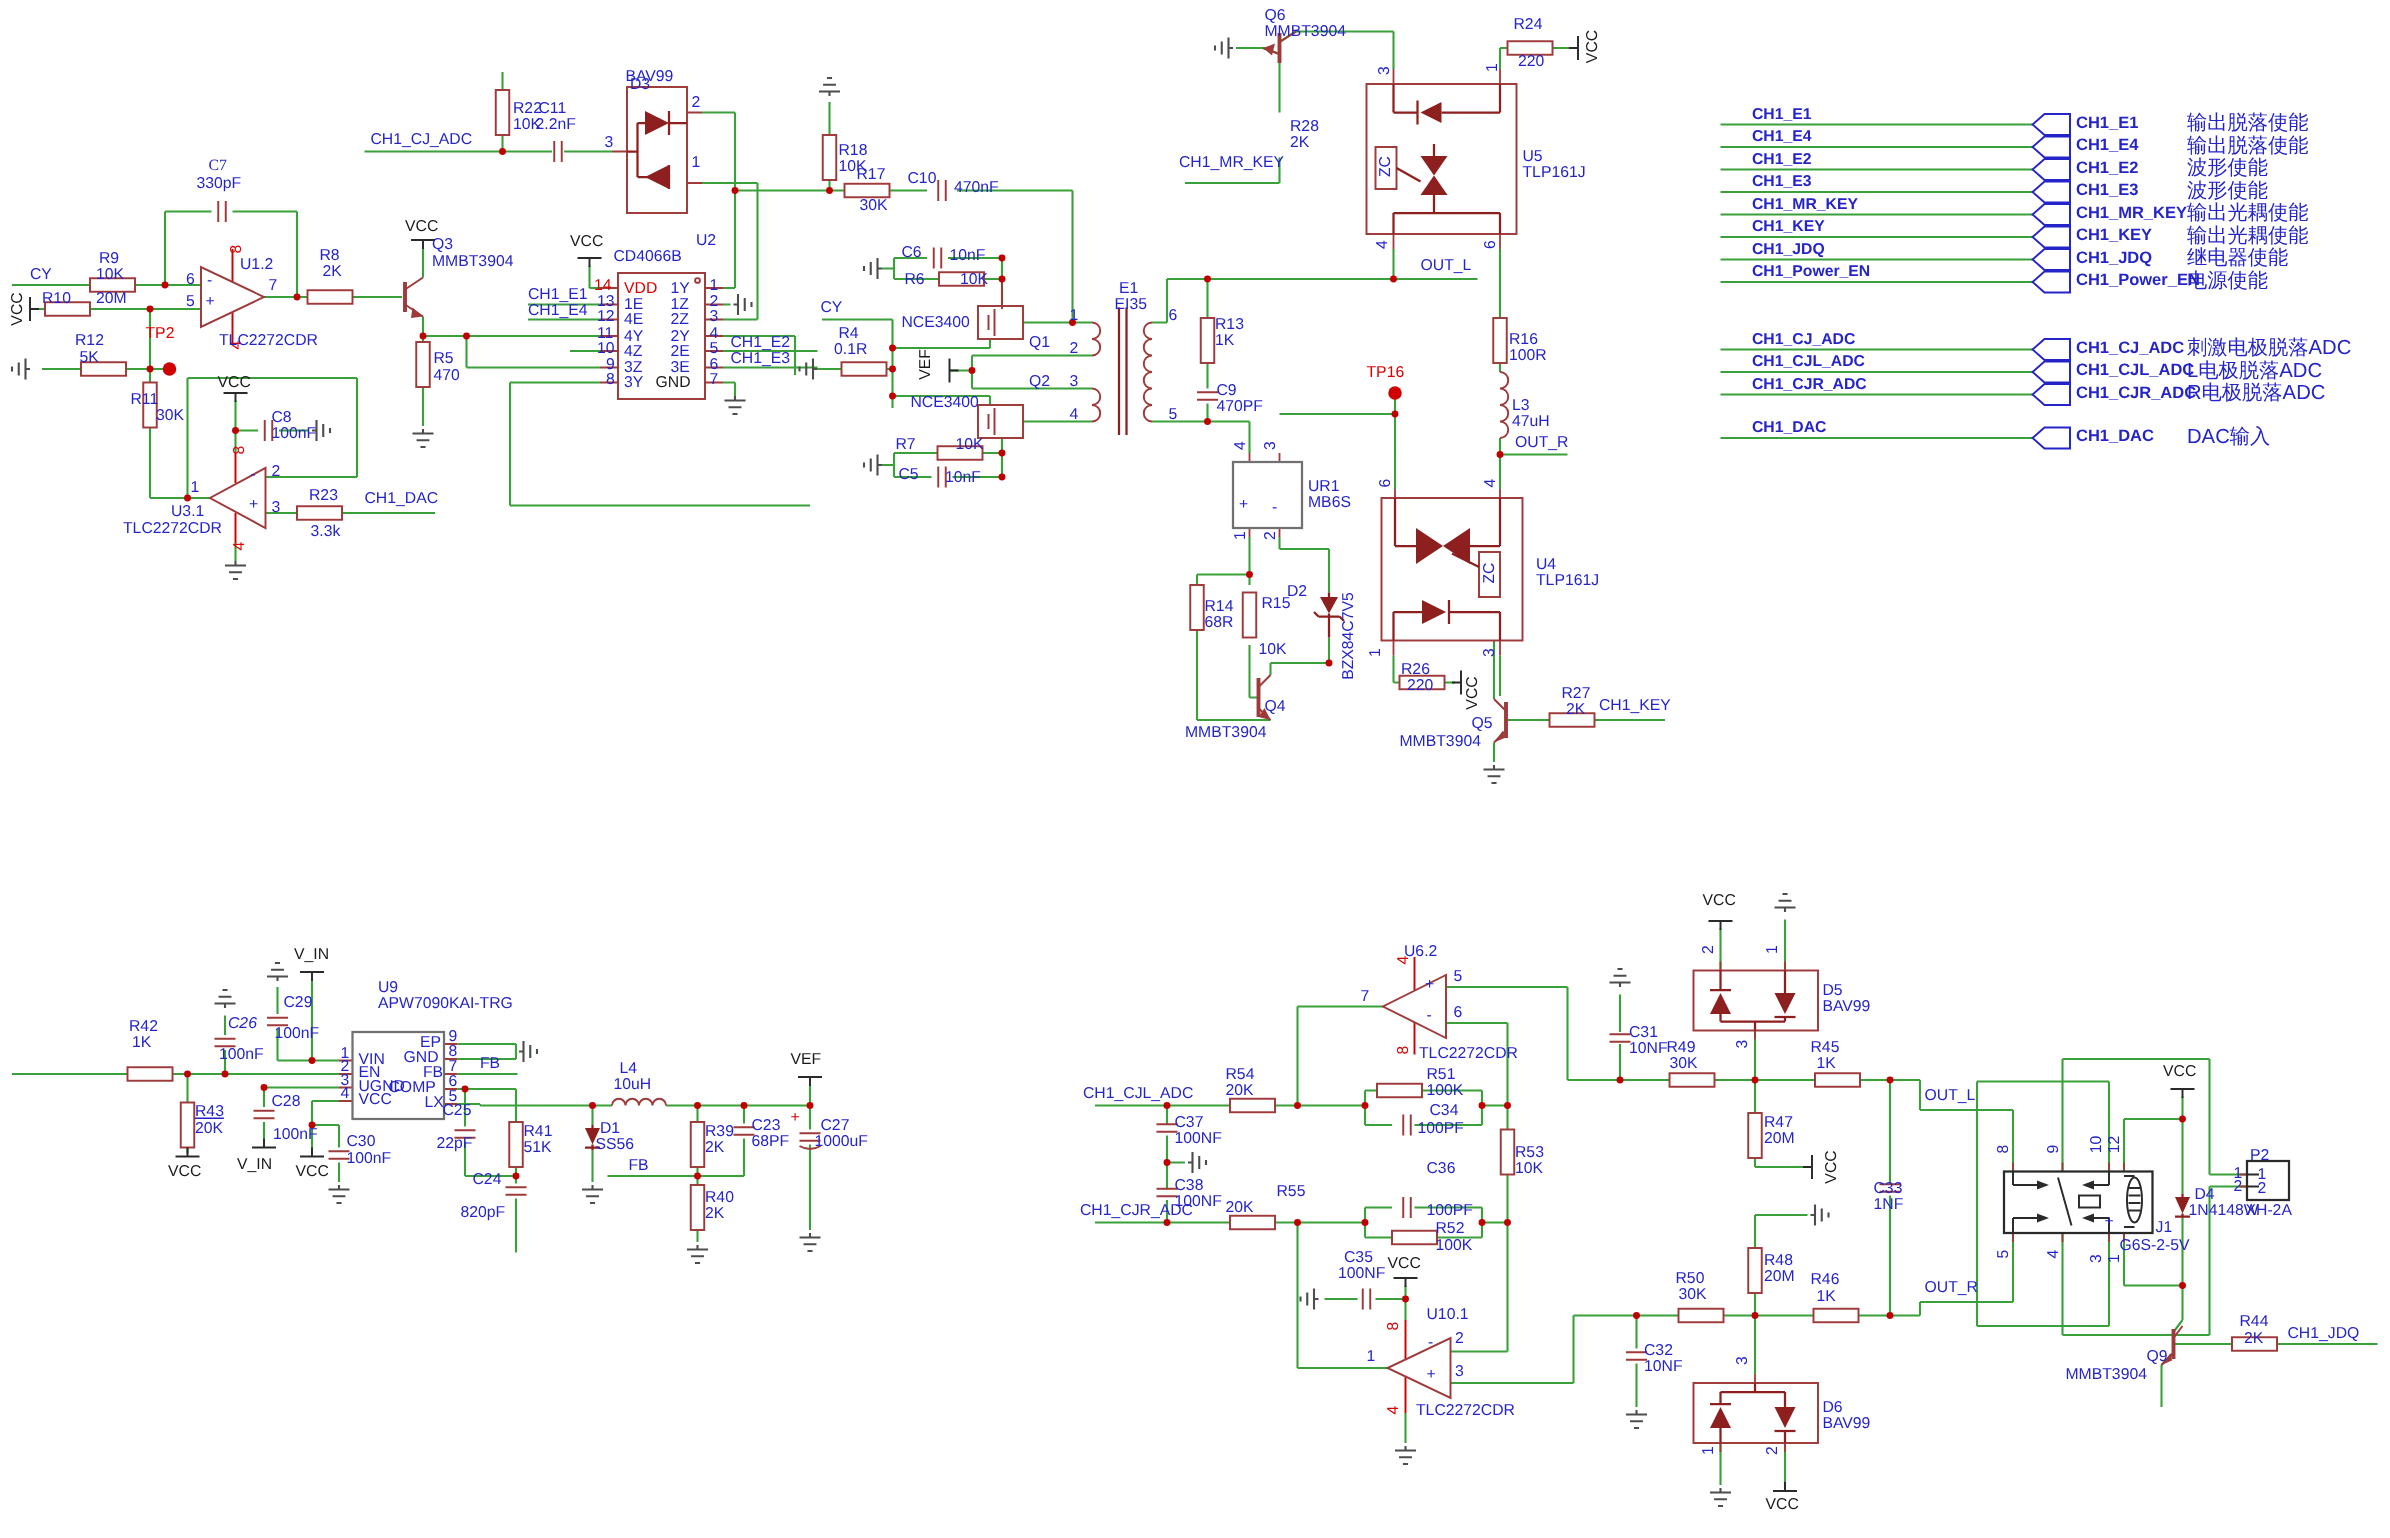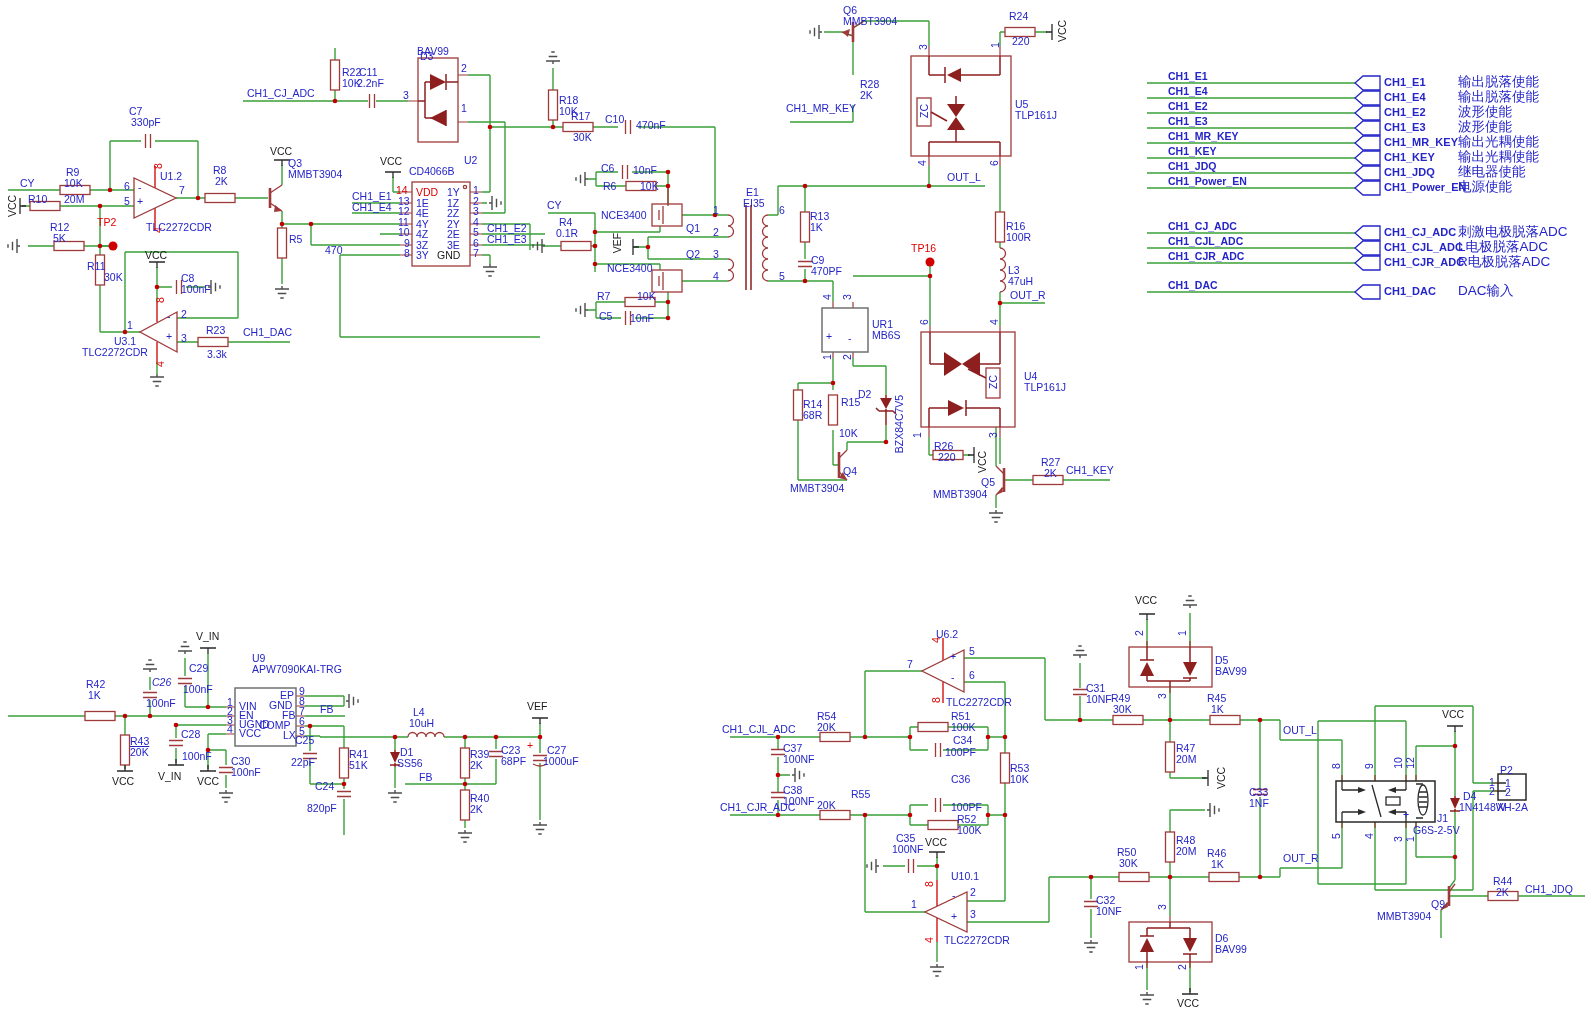--- a/index.html
+++ b/index.html
@@ -465,38 +465,38 @@
       <span class="lb k rot" style="left: 12px; top: 206px;">VCC</span>
       <span class="lb b" style="left: 28px; top: 194px;">R10</span>
       <span class="lb b" style="left: 64px; top: 194px;">20M</span>
       <span class="lb b" style="left: 66px; top: 167px;">R9</span>
       <span class="lb b" style="left: 64px; top: 178px;">10K</span>
       <span class="lb b" style="left: 50px; top: 222px;">R12</span>
       <span class="lb b" style="left: 53px; top: 233px;">5K</span>
       <span class="lb r" style="left: 97px; top: 217px;">TP2</span>
       <span class="lb b" style="left: 87px; top: 261px; text-align: right;">R11</span>
       <span class="lb b" style="left: 104px; top: 272px;">30K</span>
-      <span class="lb b" style="left: 129px; top: 106px;">C7</span>
+      <span class="lb b" style="left: 139px; top: 106px; font-family: Liberation Serif, serif;">C7</span>
       <span class="lb b" style="left: 131px; top: 117px;">330pF</span>
       <span class="lb b" style="left: 124px; top: 181px;">6</span>
       <span class="lb b" style="left: 124px; top: 196px;">5</span>
       <span class="lb b" style="left: 179px; top: 185px;">7</span>
       <span class="lb b" style="left: 138px; top: 182px;">-</span>
       <span class="lb b" style="left: 137px; top: 196px;">+</span>
       <span class="lb r rot" style="left: 158px; top: 166px;">8</span>
       <span class="lb r rot" style="left: 158px; top: 230px;">4</span>
       <span class="lb b" style="left: 160px; top: 171px;">U1.2</span>
       <span class="lb b" style="left: 146px; top: 222px;">TLC2272CDR</span>
       <span class="lb b" style="left: 213px; top: 165px;">R8</span>
       <span class="lb b" style="left: 215px; top: 176px;">2K</span>
       <span class="lb b" style="left: 288px; top: 158px;">Q3</span>
       <span class="lb b" style="left: 288px; top: 169px;">MMBT3904</span>
       <span class="lb k" style="left: 270px; top: 146px;">VCC</span>
       <span class="lb b" style="left: 289px; top: 234px;">R5</span>
-      <span class="lb b" style="left: 289px; top: 245px; padding-left: 36px;">470</span>
+      <span class="lb b" style="left: 289px; top: 245px;">470</span>
       <span class="lb k" style="left: 145px; top: 250px;">VCC</span>
       <span class="lb b" style="left: 181px; top: 273px;">C8</span>
       <span class="lb b" style="left: 181px; top: 284px;">100nF</span>
       <span class="lb r rot" style="left: 160px; top: 300px;">8</span>
       <span class="lb r rot" style="left: 160px; top: 364px;">4</span>
       <span class="lb b" style="left: 127px; top: 320px;">1</span>
       <span class="lb b" style="left: 181px; top: 309px;">2</span>
       <span class="lb b" style="left: 181px; top: 333px;">3</span>
       <span class="lb b" style="left: 167px; top: 311px;">-</span>
       <span class="lb b" style="left: 166px; top: 331px;">+</span>

